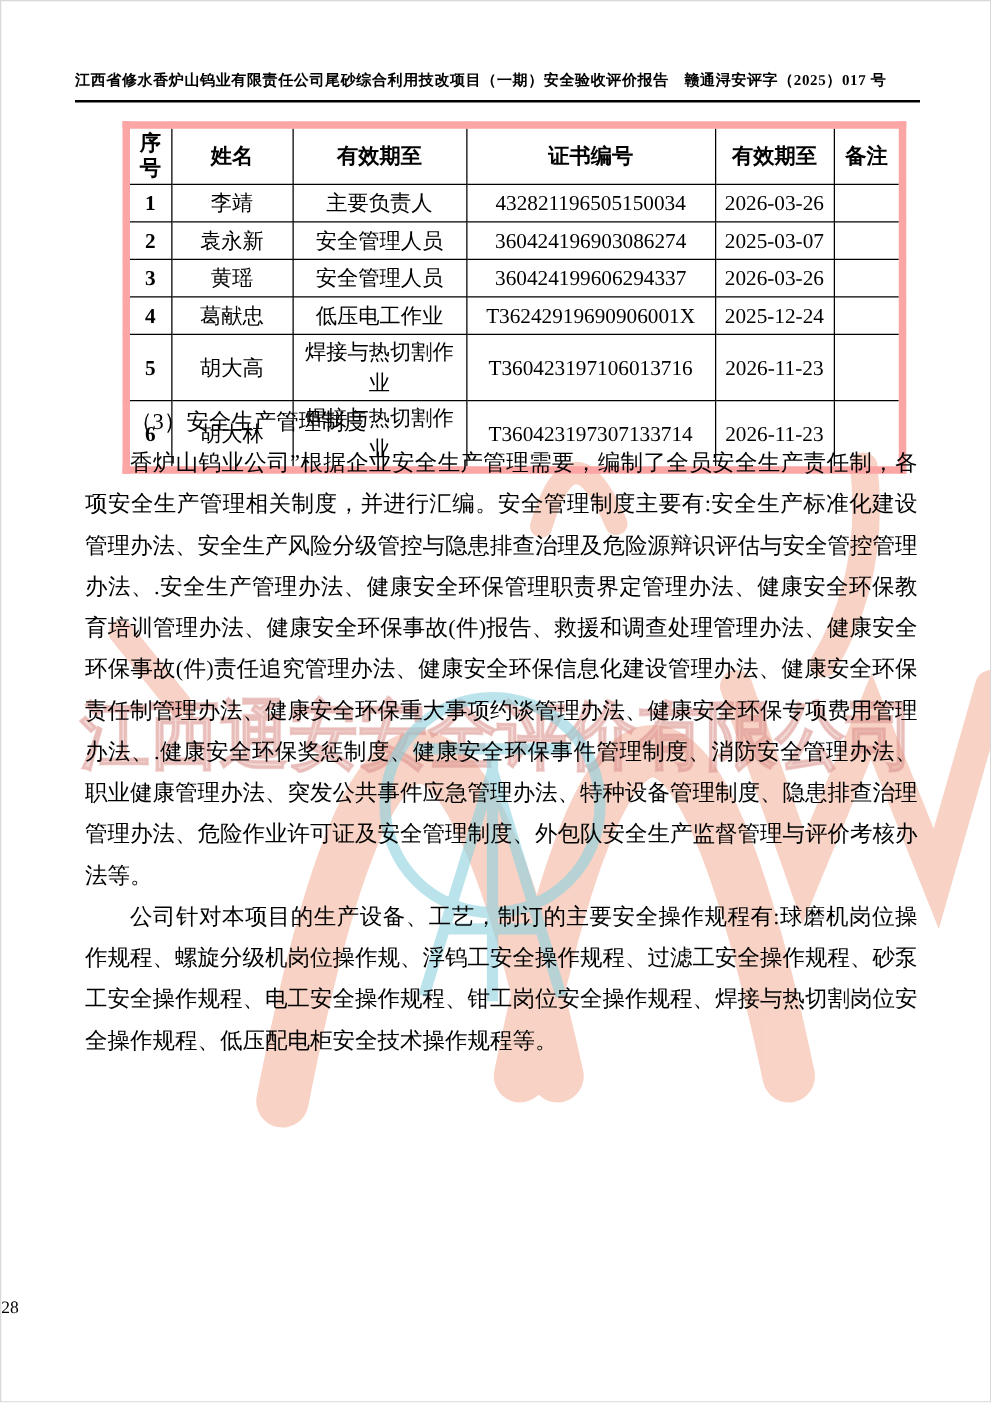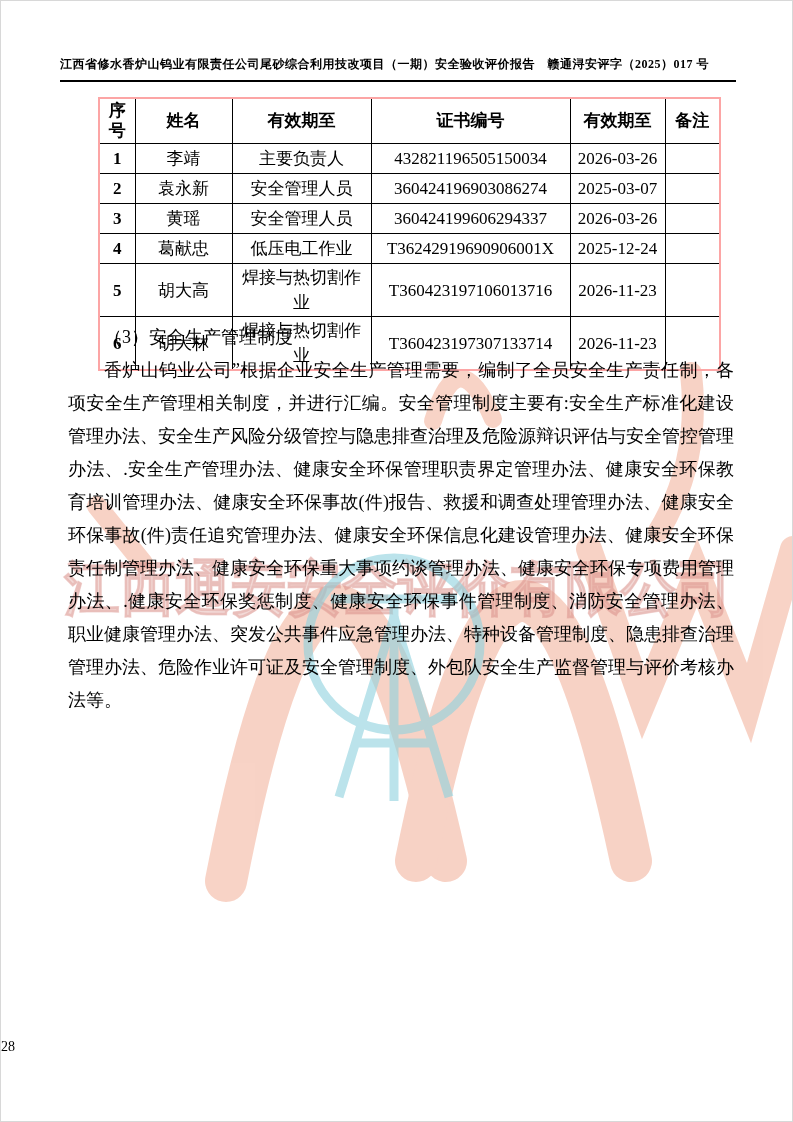--- a/index.html
+++ b/index.html
@@ -32,21 +32,21 @@
     position:absolute;top:96px;left:97px;width:621px;
     border-collapse:collapse;table-layout:fixed;
   }
   table.cert-table th,table.cert-table td{
     border:1px solid #000;
     text-align:center;vertical-align:middle;
     padding:1px 2px;
     font-size:17px;
     overflow:hidden;
   }
-  table.cert-table{border:2px solid #fca5a5;}
+  table.cert-table{border:6px solid #fca5a5;}
   table.cert-table th{
     font-weight:bold;line-height:20px;height:42px;
     word-break:break-all;
   }
   table.cert-table td{height:27px;line-height:25px;}
   table.cert-table td:first-child{font-weight:bold;}
   .content{
     position:absolute;top:320px;left:67px;width:666px;
     font-size:18px;line-height:33px;
     text-align:justify;text-justify:inter-character;
@@ -151,17 +151,18 @@
             <td>T360423197307133714</td>
             <td>2026-11-23</td>
             <td></td>
           </tr>
         </tbody>
     </table>
 
     <div class="content">
       <p>（3）安全生产管理制度</p>
       <p>香炉山钨业公司”根据企业安全生产管理需要，编制了全员安全生产责任制，各项安全生产管理相关制度，并进行汇编。安全管理制度主要有:安全生产标准化建设管理办法、安全生产风险分级管控与隐患排查治理及危险源辩识评估与安全管控管理办法、.安全生产管理办法、健康安全环保管理职责界定管理办法、健康安全环保教育培训管理办法、健康安全环保事故(件)报告、救援和调查处理管理办法、健康安全环保事故(件)责任追究管理办法、健康安全环保信息化建设管理办法、健康安全环保责任制管理办法、健康安全环保重大事项约谈管理办法、健康安全环保专项费用管理办法、.健康安全环保奖惩制度、健康安全环保事件管理制度、消防安全管理办法、职业健康管理办法、突发公共事件应急管理办法、特种设备管理制度、隐患排查治理管理办法、危险作业许可证及安全管理制度、外包队安全生产监督管理与评价考核办法等。</p>
+      <p>公司针对本项目的生产设备、工艺，制订的主要安全操作规程有:球磨机岗位操作规程、螺旋分级机岗位操作规、浮钨工安全操作规程、过滤工安全操作规程、砂泵工安全操作规程、电工安全操作规程、钳工岗位安全操作规程、焊接与热切割岗位安全操作规程、低压配电柜安全技术操作规程等。</p>
     </div>
 
     <div class="page-number">28</div>
   </div>
 </div>
 
 </body></html>

